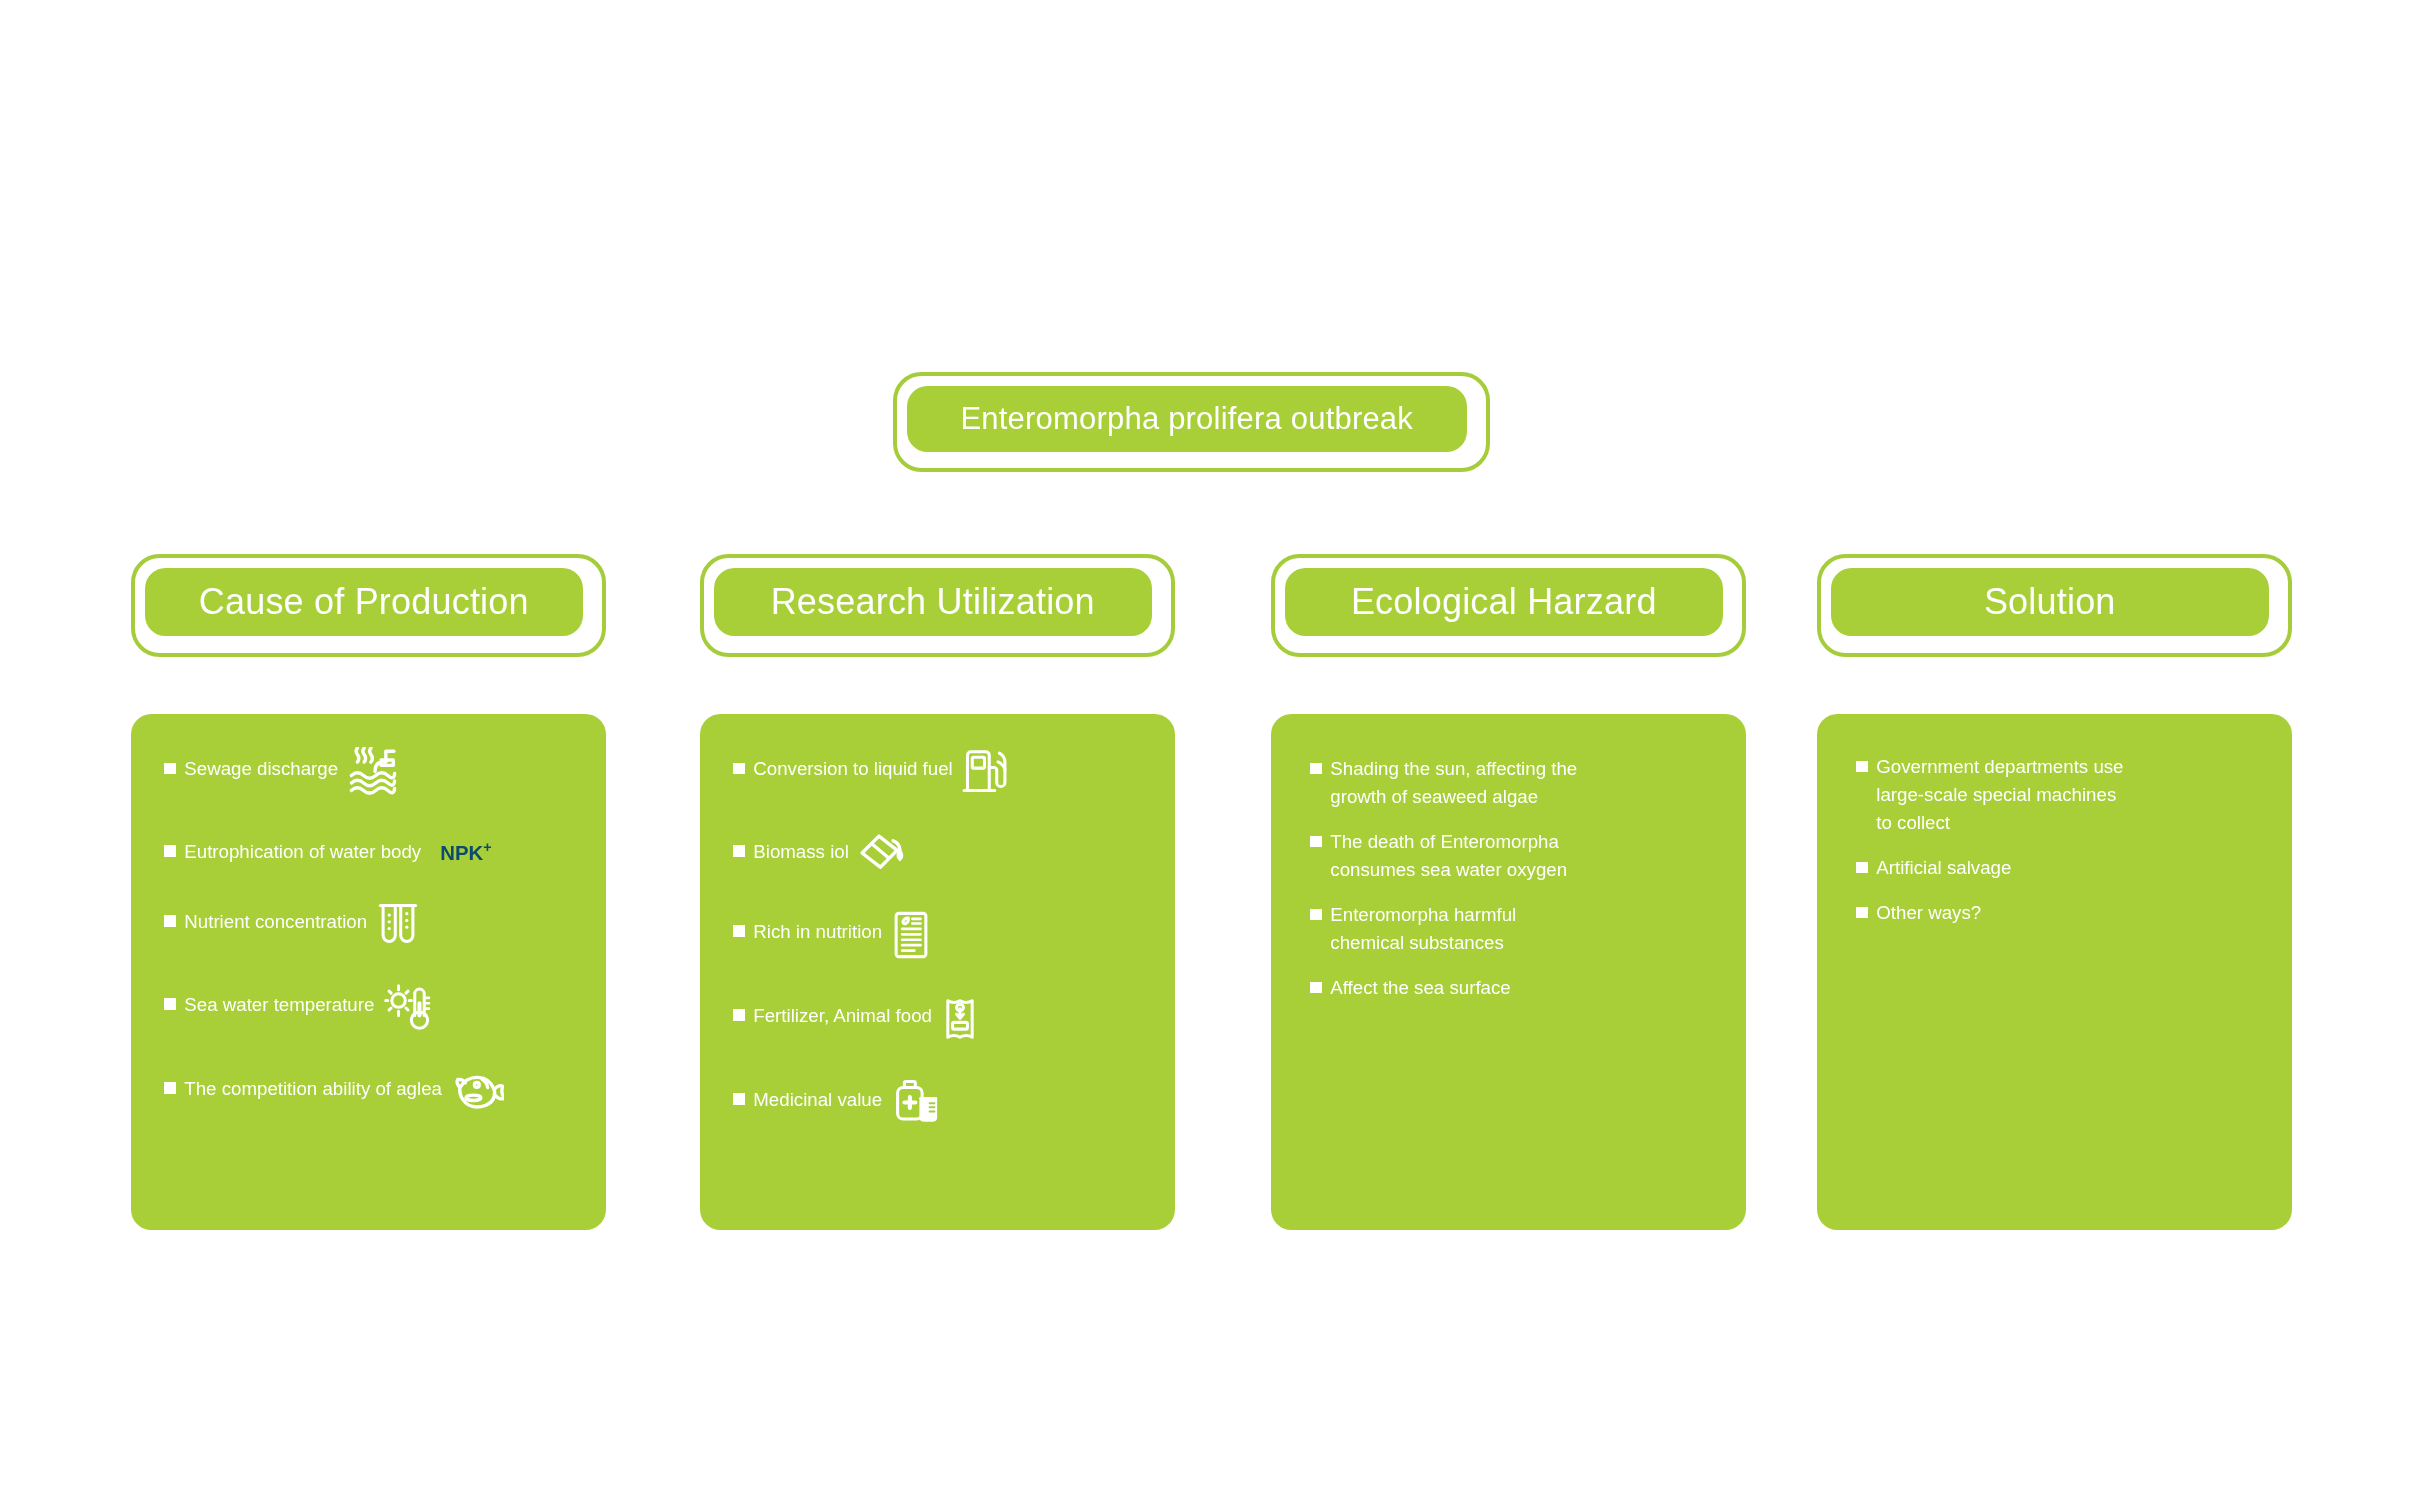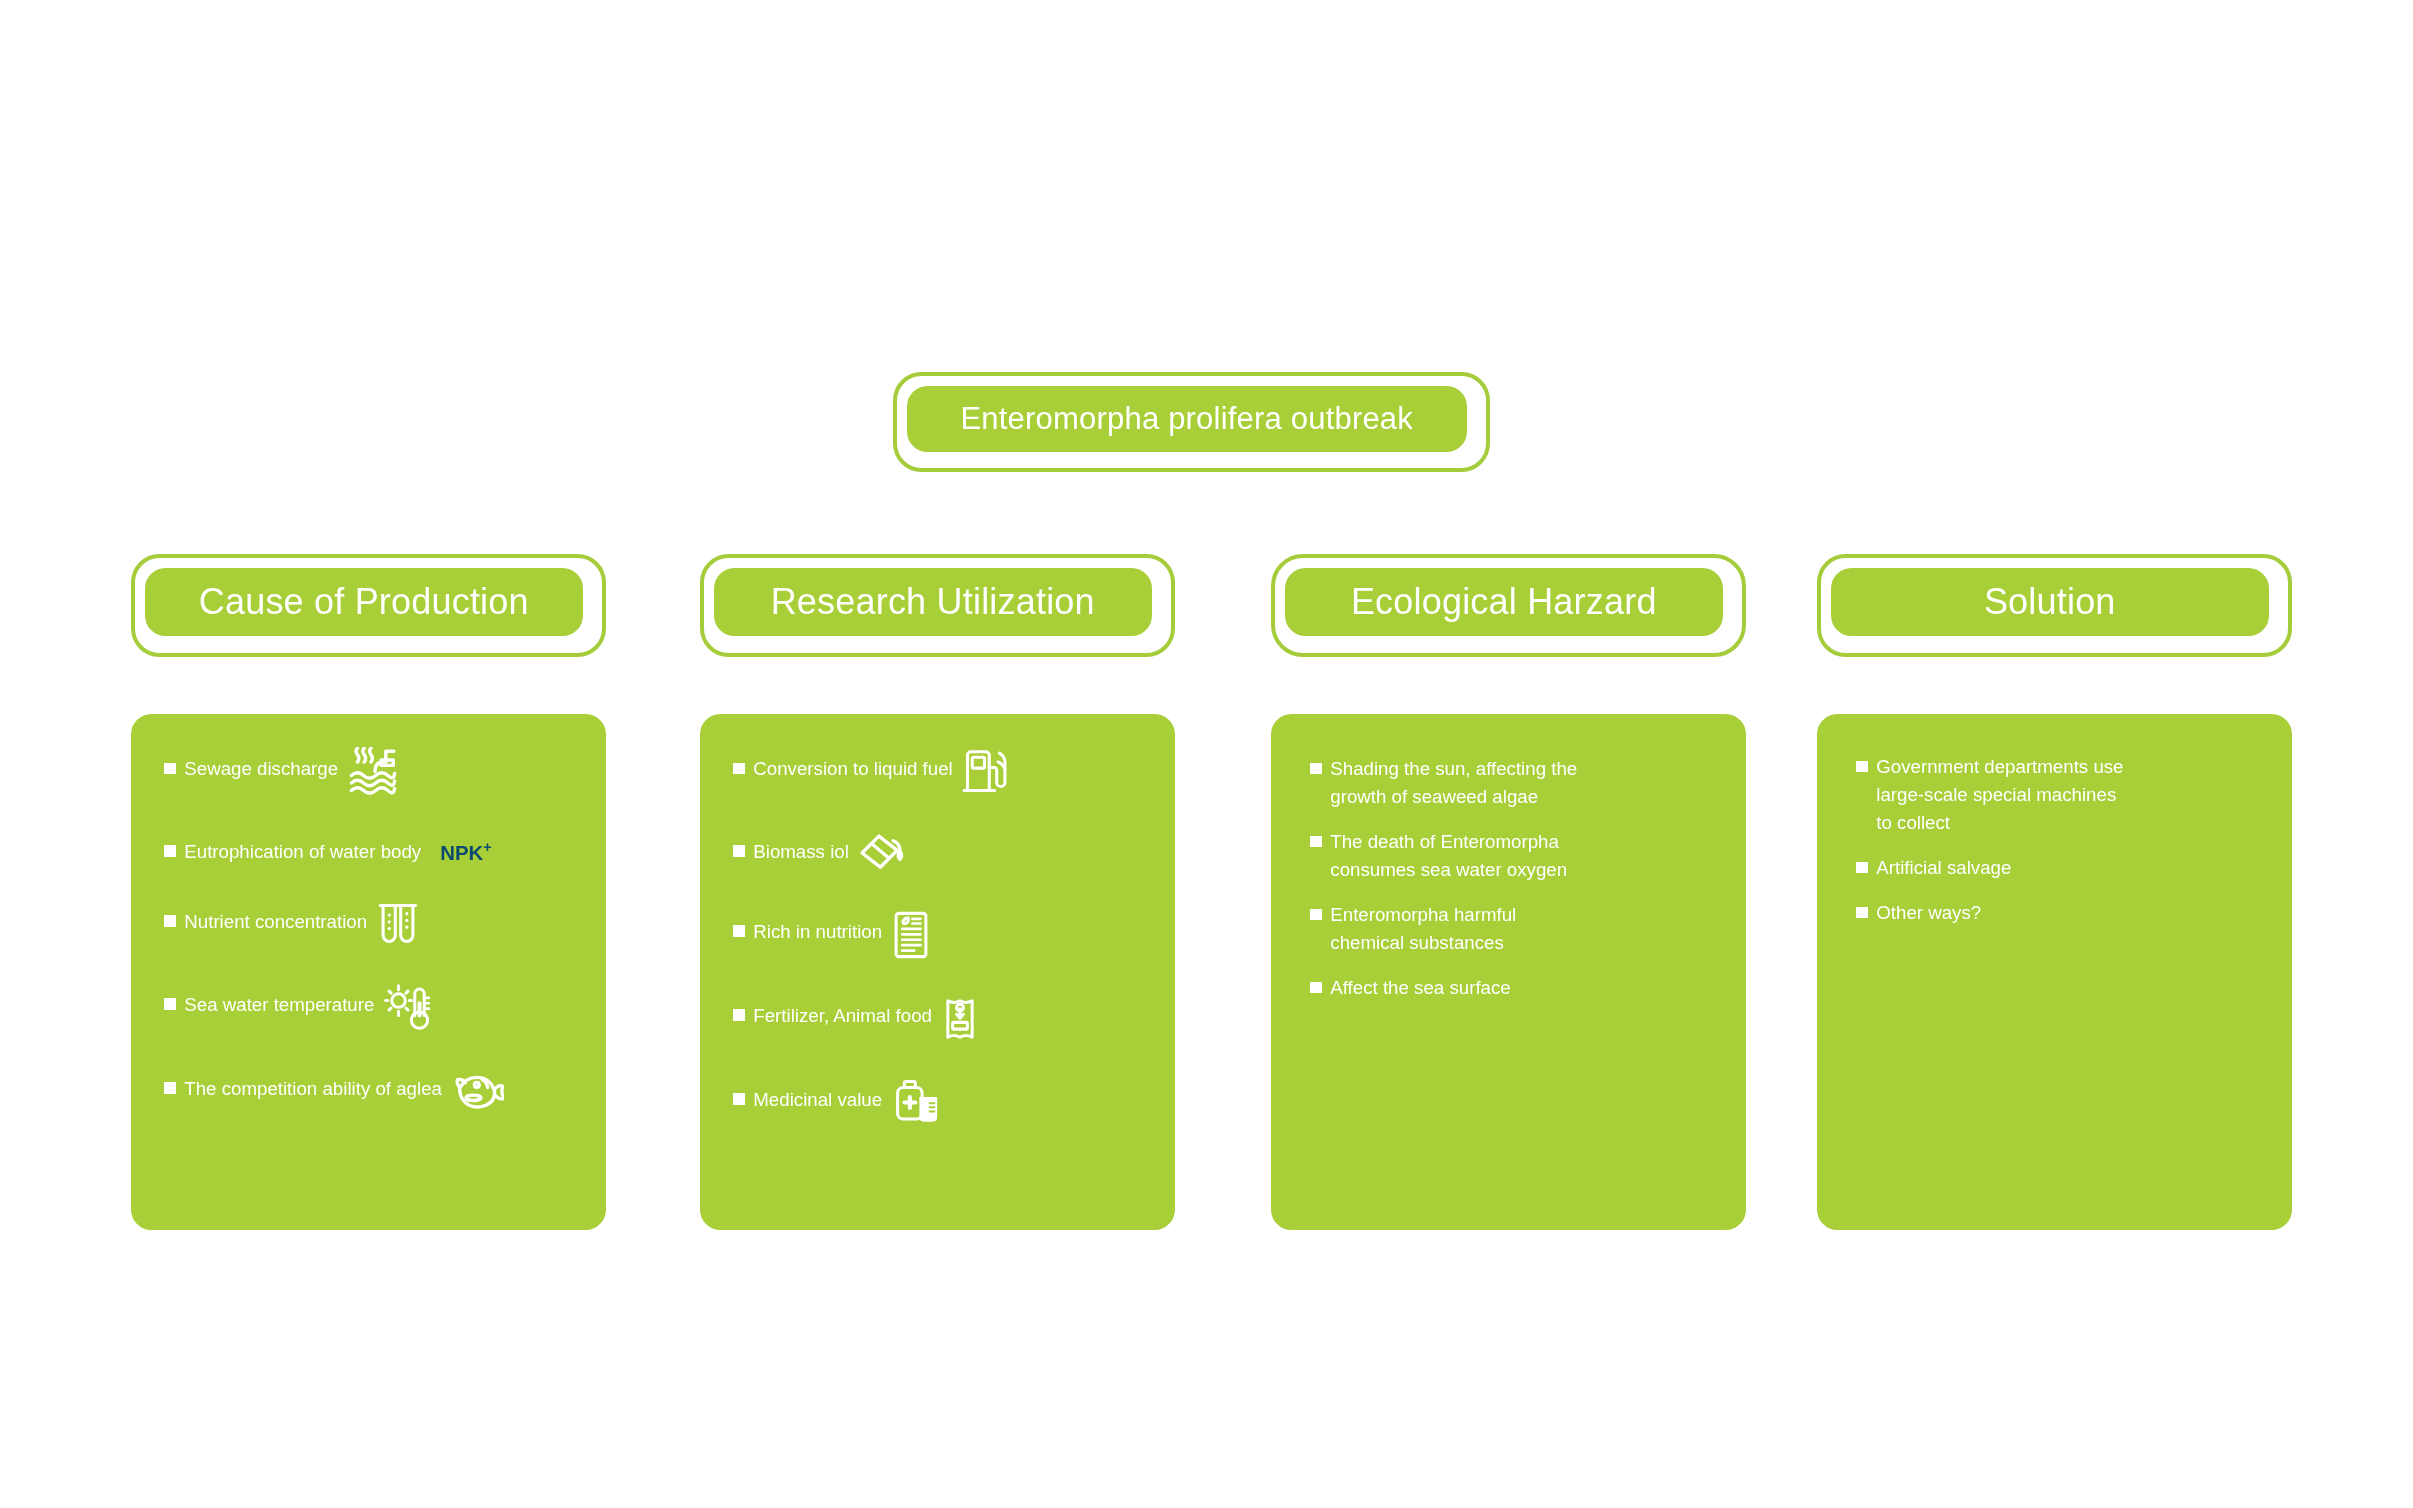--- a/index.html
+++ b/index.html
@@ -61,21 +61,21 @@
   .cat-head .inner {
     left: 9.5px;
     top: 9.5px;
     right: 19px;
     bottom: 17px;
   }
   .cat-head .label { font-size: 36px; }
 
   #cat-head-0 { left: 131px;  top: 554px; width: 475px; }
   #cat-head-1 { left: 700px; top: 554px; width: 475px; }
-  #cat-head-2 { left: 1271px; top: 554px; width: 475px; border-radius: 32px; }
+  #cat-head-2 { left: 1271px; top: 554px; width: 475px; }
   #cat-head-3 { left: 1817px; top: 554px; width: 475px; }
 
   
   .panel {
     position: absolute;
     top: 714px;
     height: 516px;
     background: #A8CF38;
     border-radius: 20.4px;
     box-sizing: border-box;

